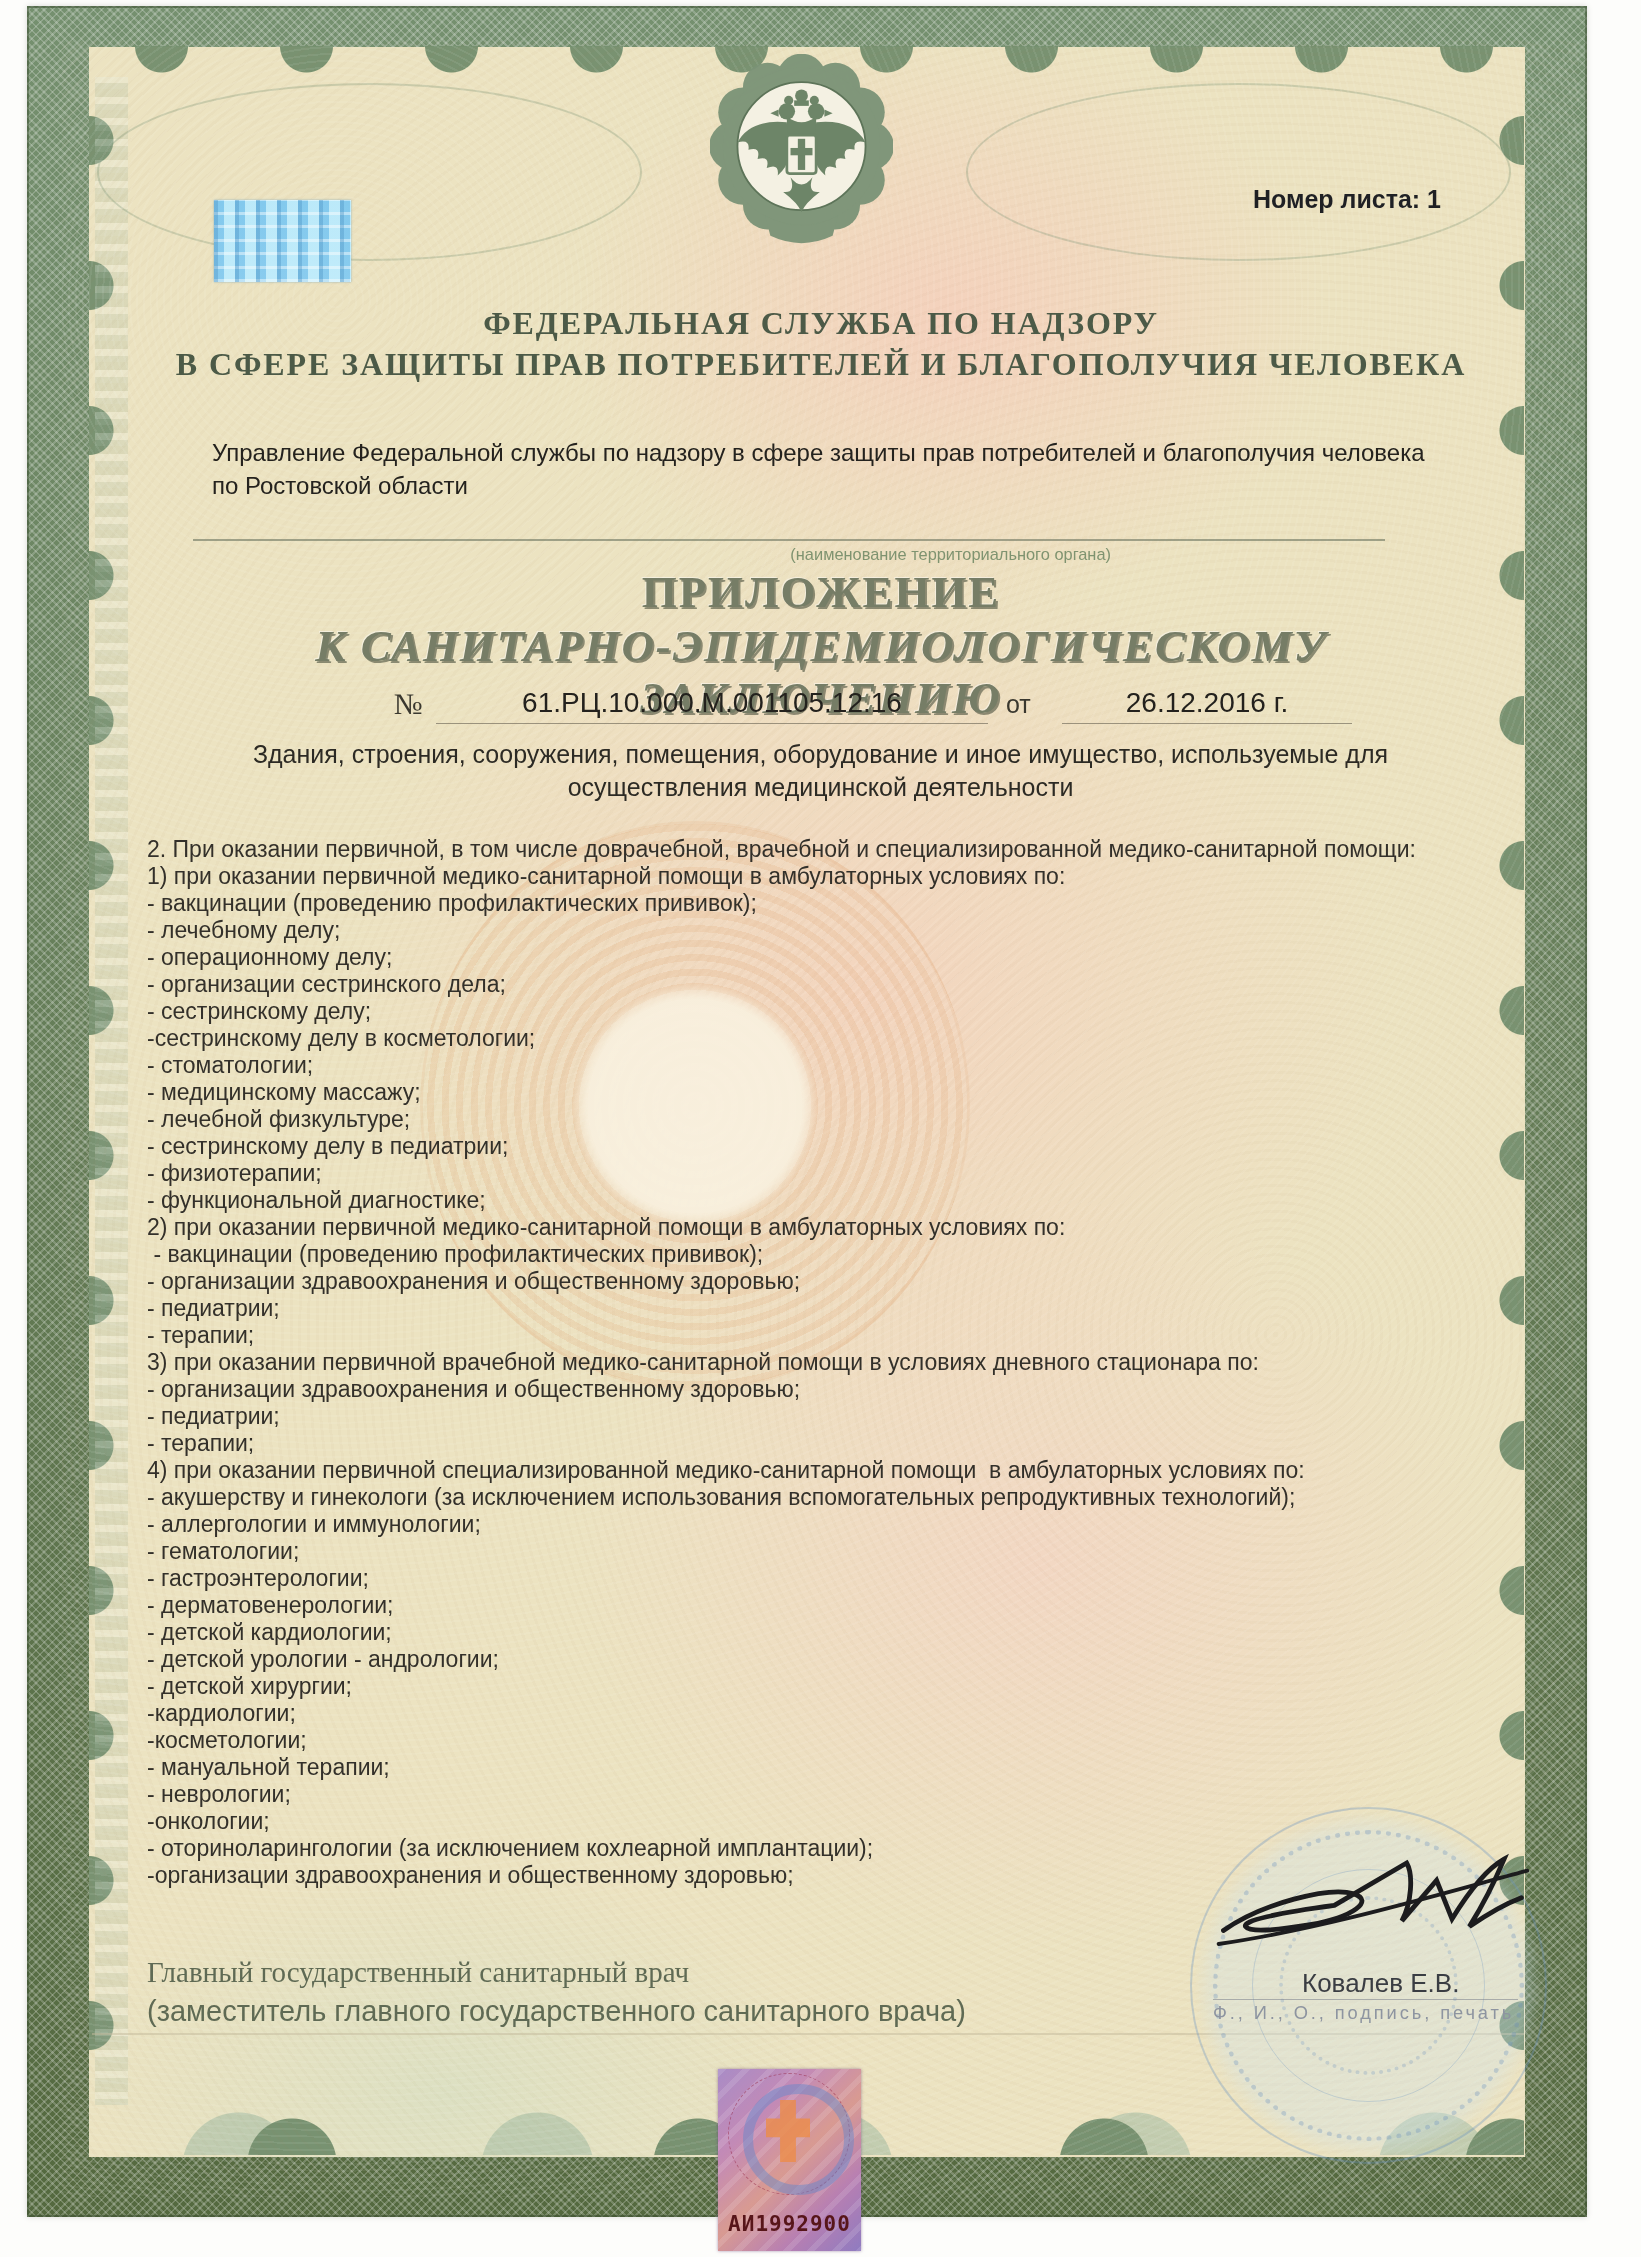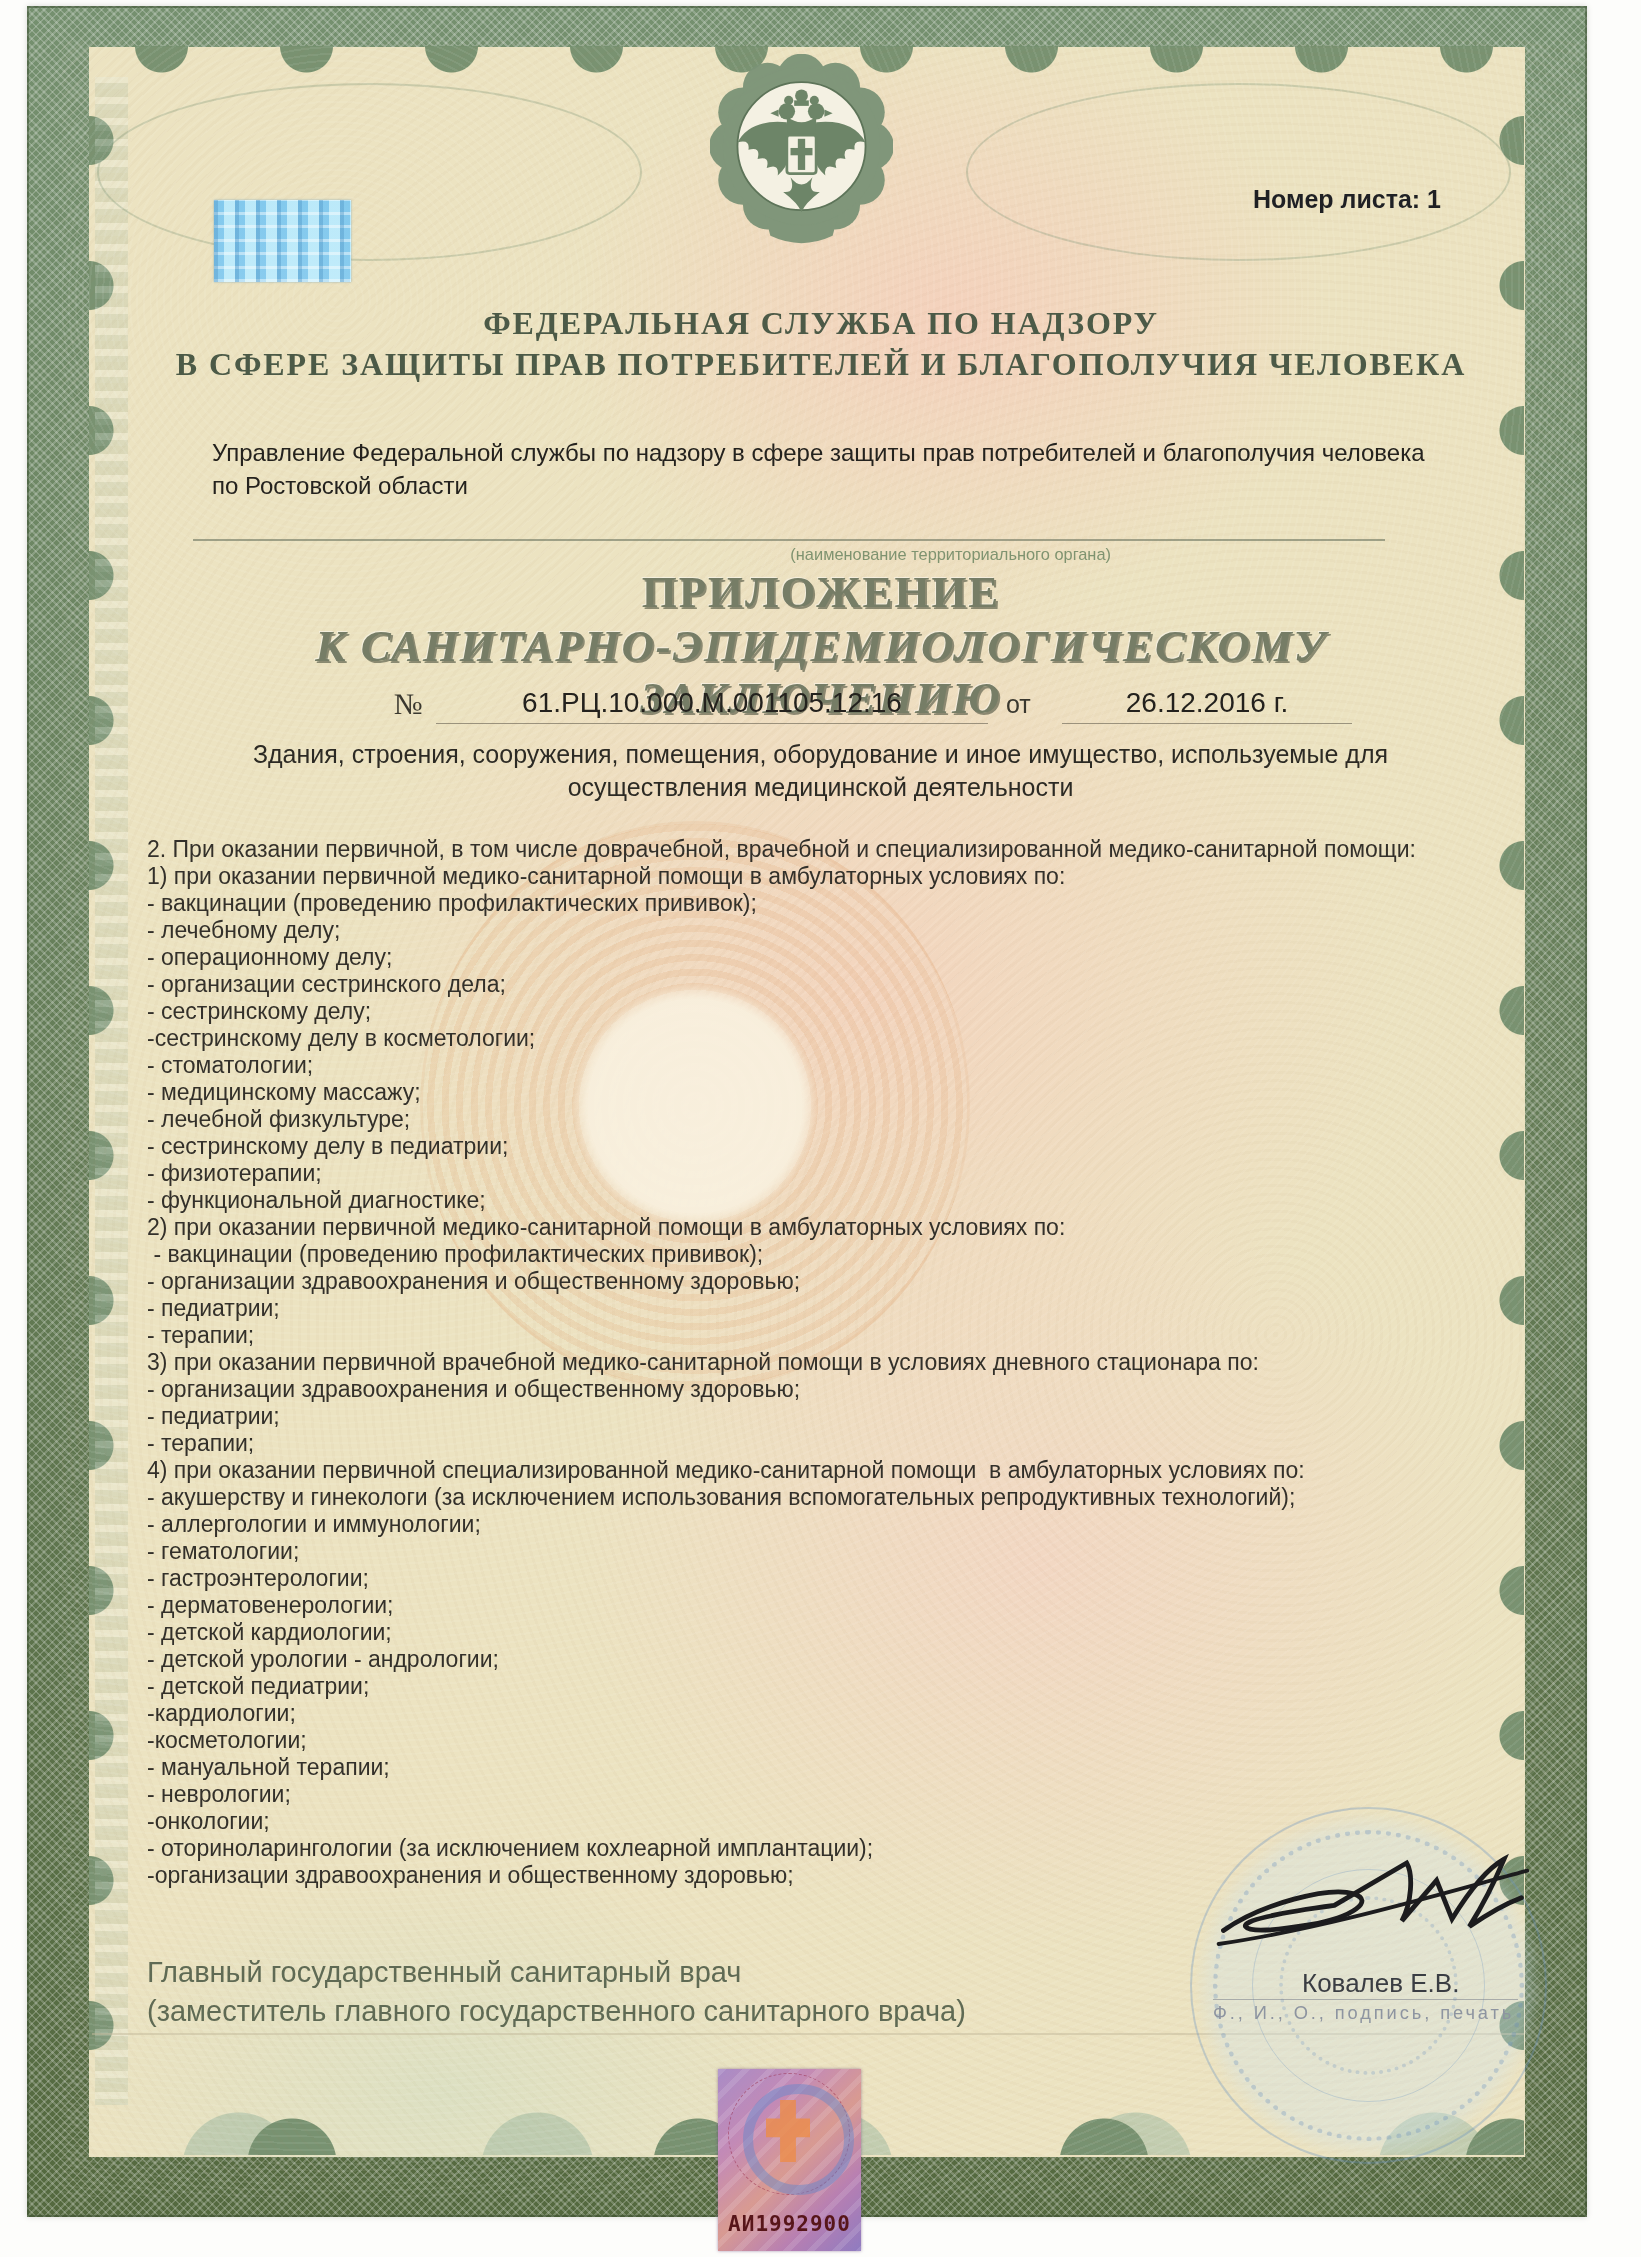--- a/index.html
+++ b/index.html
@@ -67,21 +67,21 @@
   .title1{top:566px;font-size:45px;} .title2{top:620px;font-size:45px;font-style:italic;}
   .num-row{left:386px;top:687px;width:975px;height:39px;font-size:28px;color:#23211d;}
   .num-sign{position:absolute;left:7.7px;top:0;font-family:"Liberation Serif", serif;font-size:30px;color:#3a382f;}
   .num-blank1{position:absolute;left:50px;top:0;width:552px;text-align:center;border-bottom:1.9px solid rgba(120,112,95,.7);padding-bottom:3.9px;}
   .num-from{position:absolute;left:620px;top:2.9px;font-size:25px;color:#3a382f;}
   .num-blank2{position:absolute;left:676px;top:0;width:290px;text-align:center;border-bottom:1.9px solid rgba(120,112,95,.7);padding-bottom:3.9px;}
   .subject{left:164px;top:738px;width:1313px;text-align:center;font-size:25px;line-height:33px;color:#2c2a24;}
   .body-list{left:147px;top:836px;width:1352px;color:var(--ink);font-size:23px;}
   .body-line{height:27px;line-height:27px;white-space:pre;}
   .footer-title{left:147px;width:1062px;color:#5f6a54;font-size:29px;}
-  .ft1{top:1956px;} .ft2{top:1995px;}
+  .ft1{top:1956px;font-family:Liberation Serif, serif;} .ft2{top:1995px;}
 
   
   .stamp{left:1190px;top:1807px;width:353px;height:353px;border-radius:50%;
       background:radial-gradient(circle, rgba(205,228,242,.30) 0 62%, rgba(205,228,242,0) 70%);
       border:2.9px solid rgba(110,150,195,.35);}
   .stamp .r1{position:absolute;inset:21px;border-radius:50%;border:5.8px dotted rgba(100,140,190,.30);}
   .stamp .r2{position:absolute;inset:60px;border-radius:50%;border:1.9px solid rgba(110,150,195,.30);}
   .stamp .r3{position:absolute;inset:87px;border-radius:50%;border:4.8px dotted rgba(100,140,190,.25);}
   .signature{left:1209px;top:1836px;width:324px;height:135px;}
   .signer-name{left:1302px;top:1968px;width:251px;font-size:26px;color:#3a3d43;}
@@ -220,21 +220,21 @@
       <div class="body-line">- педиатрии;</div>
       <div class="body-line">- терапии;</div>
       <div class="body-line">4) при оказании первичной специализированной медико-санитарной помощи  в амбулаторных условиях по:</div>
       <div class="body-line">- акушерству и гинекологи (за исключением использования вспомогательных репродуктивных технологий);</div>
       <div class="body-line">- аллергологии и иммунологии;</div>
       <div class="body-line">- гематологии;</div>
       <div class="body-line">- гастроэнтерологии;</div>
       <div class="body-line">- дерматовенерологии;</div>
       <div class="body-line">- детской кардиологии;</div>
       <div class="body-line">- детской урологии - андрологии;</div>
-      <div class="body-line">- детской педиатрии;</div>
+      <div class="body-line">- детской хирургии;</div>
       <div class="body-line">-кардиологии;</div>
       <div class="body-line">-косметологии;</div>
       <div class="body-line">- мануальной терапии;</div>
       <div class="body-line">- неврологии;</div>
       <div class="body-line">-онкологии;</div>
       <div class="body-line">- оториноларингологии (за исключением кохлеарной имплантации);</div>
       <div class="body-line">-организации здравоохранения и общественному здоровью;</div>
     </div>
 
   <div class="abs footer-title ft1">Главный государственный санитарный врач</div>

